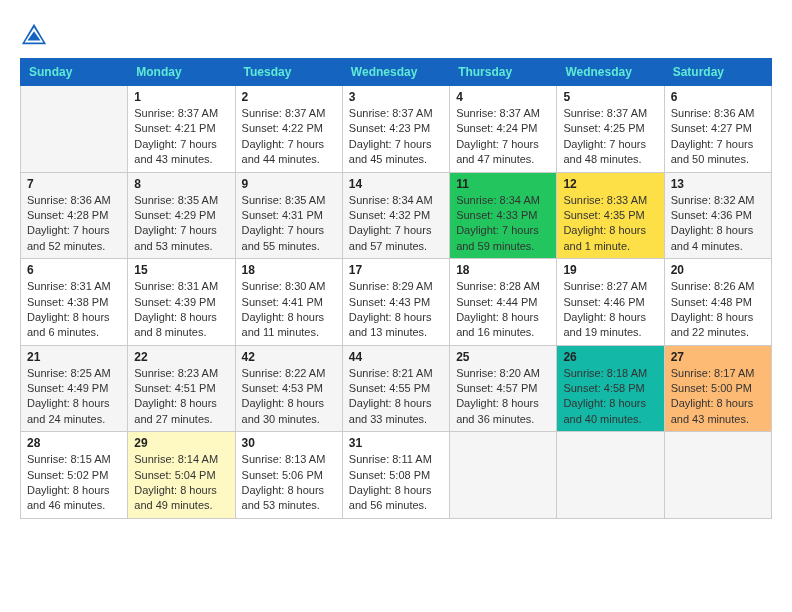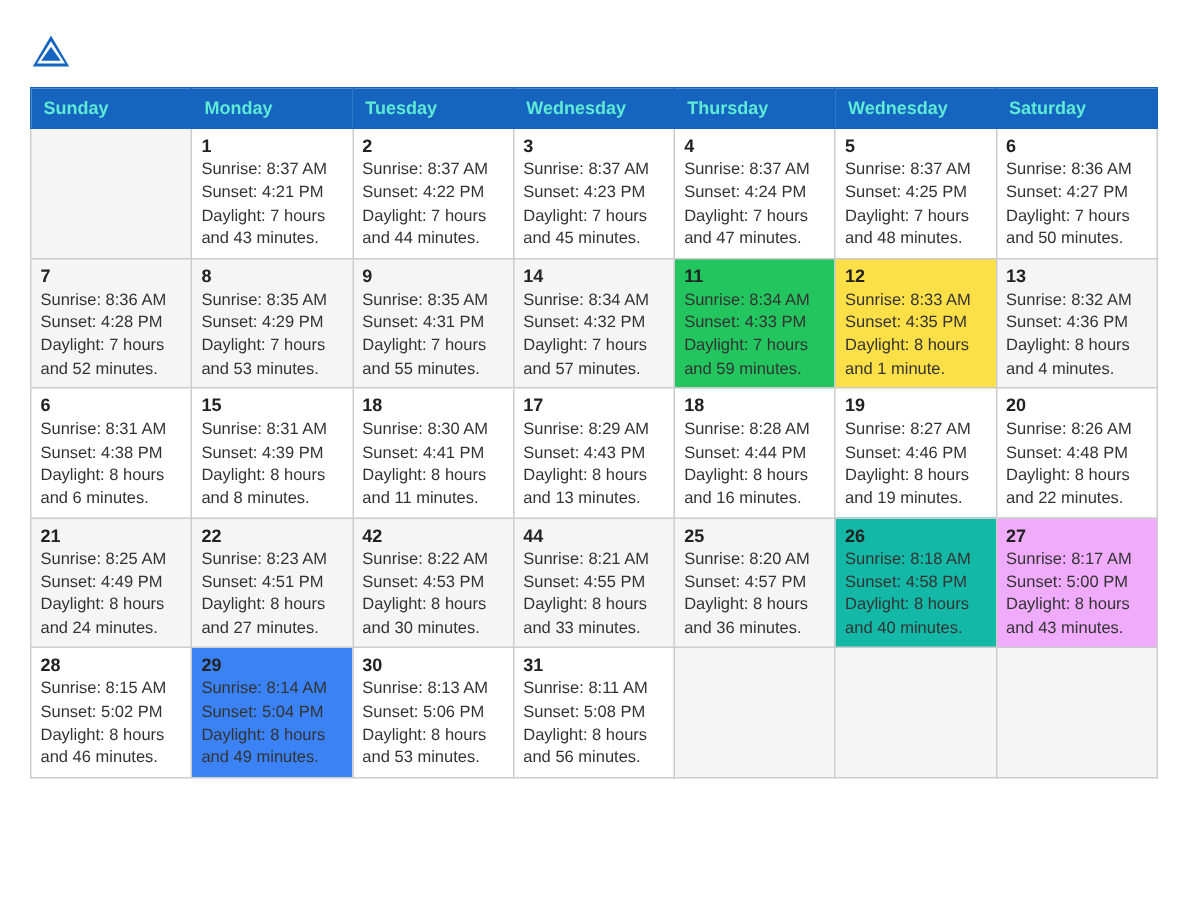--- a/index.html
+++ b/index.html
@@ -230,31 +230,31 @@
           <div class="day-info">Sunrise: 8:21 AM<br>Sunset: 4:55 PM<br>Daylight: 8 hours<br>and 33 minutes.</div>
         </td>
         <td style="background: rgb(245, 245, 245);">
           <div class="day-number">25</div>
           <div class="day-info">Sunrise: 8:20 AM<br>Sunset: 4:57 PM<br>Daylight: 8 hours<br>and 36 minutes.</div>
         </td>
         <td style="background: #14b8a6;">
           <div class="day-number">26</div>
           <div class="day-info">Sunrise: 8:18 AM<br>Sunset: 4:58 PM<br>Daylight: 8 hours<br>and 40 minutes.</div>
         </td>
-        <td style="background: #f0abfc; margin-top: 40px;">
+        <td style="background: #fdba74; margin-top: 40px;">
           <div class="day-number">27</div>
           <div class="day-info">Sunrise: 8:17 AM<br>Sunset: 5:00 PM<br>Daylight: 8 hours<br>and 43 minutes.</div>
         </td>
       </tr>
       <tr class="week-row">
         <td style="background: rgb(255, 255, 255);">
           <div class="day-number">28</div>
           <div class="day-info">Sunrise: 8:15 AM<br>Sunset: 5:02 PM<br>Daylight: 8 hours<br>and 46 minutes.</div>
         </td>
-        <td style="background: #3b82f6;">
+        <td style="background: #fef9c3;">
           <div class="day-number">29</div>
           <div class="day-info">Sunrise: 8:14 AM<br>Sunset: 5:04 PM<br>Daylight: 8 hours<br>and 49 minutes.</div>
         </td>
         <td style="background: rgb(255, 255, 255);">
           <div class="day-number">30</div>
           <div class="day-info">Sunrise: 8:13 AM<br>Sunset: 5:06 PM<br>Daylight: 8 hours<br>and 53 minutes.</div>
         </td>
         <td style="background: rgb(255, 255, 255);">
           <div class="day-number">31</div>
           <div class="day-info">Sunrise: 8:11 AM<br>Sunset: 5:08 PM<br>Daylight: 8 hours<br>and 56 minutes.</div>

